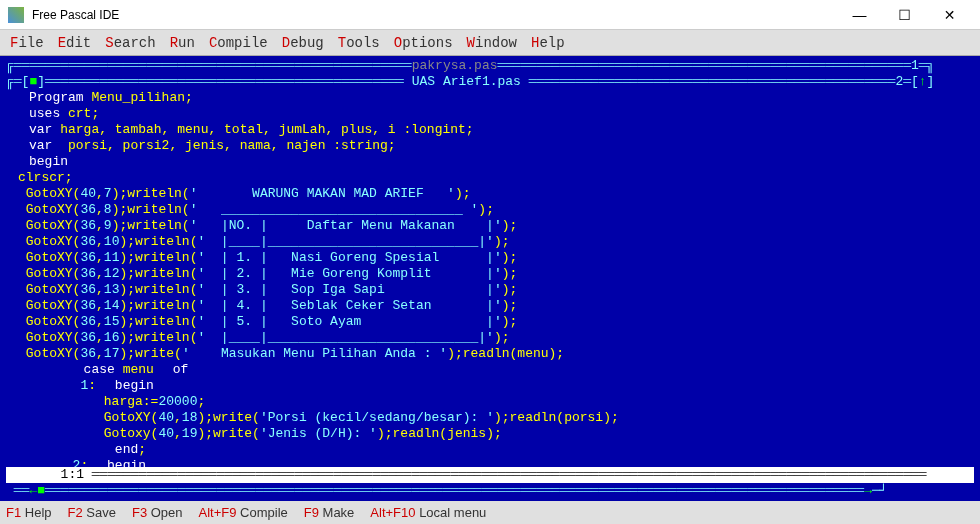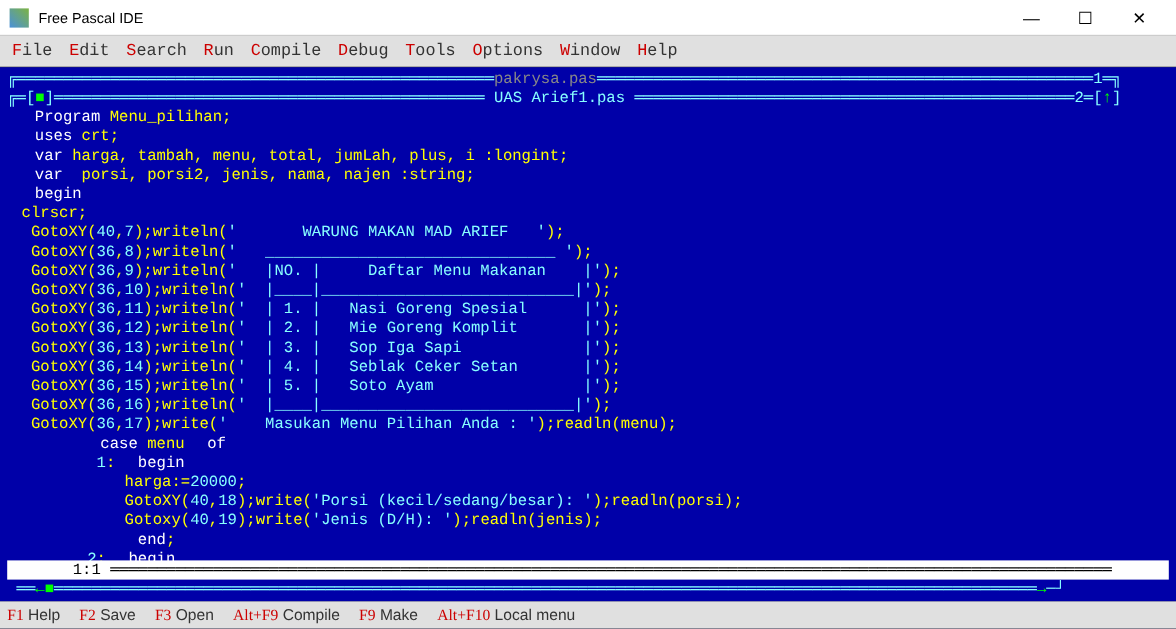--- a/index.html
+++ b/index.html
@@ -25,21 +25,21 @@
 .line { color: #ffff00; white-space: pre; }
 .kw { color: #fff; margin-left: 11px; }
 .num { color: #88ffff; }
 .str { color: #88ffff; }
 
 .scrollbar-h { position: absolute; bottom: 2px; left: 6px; right: 6px; color: #88ffff; white-space: pre; }
 .statusline { position: absolute; bottom: 18px; left: 6px; right: 6px; background: #ffffff; color: #000; white-space: pre; font-size: 13px; }
 
 .fnbar { height: 23px; background: #e0e0e0; display: flex; align-items: center; padding: 0 6px; gap: 16px; font-family: Arial, sans-serif; font-size: 13px; }
 .fnbar .fn { cursor: pointer; }
-.fnbar .fn .key { color: #c00; font-family: Liberation Serif, serif; }
+.fnbar .fn .key { color: #c00; }
 .fnbar .fn .lbl { color: #333; }
 </style>
 </head>
 <body>
 
 <div class="titlebar">
   <div class="icon"></div>
   <div class="title">Free Pascal IDE</div>
   <div class="winbtn">—</div>
   <div class="winbtn">☐</div>

